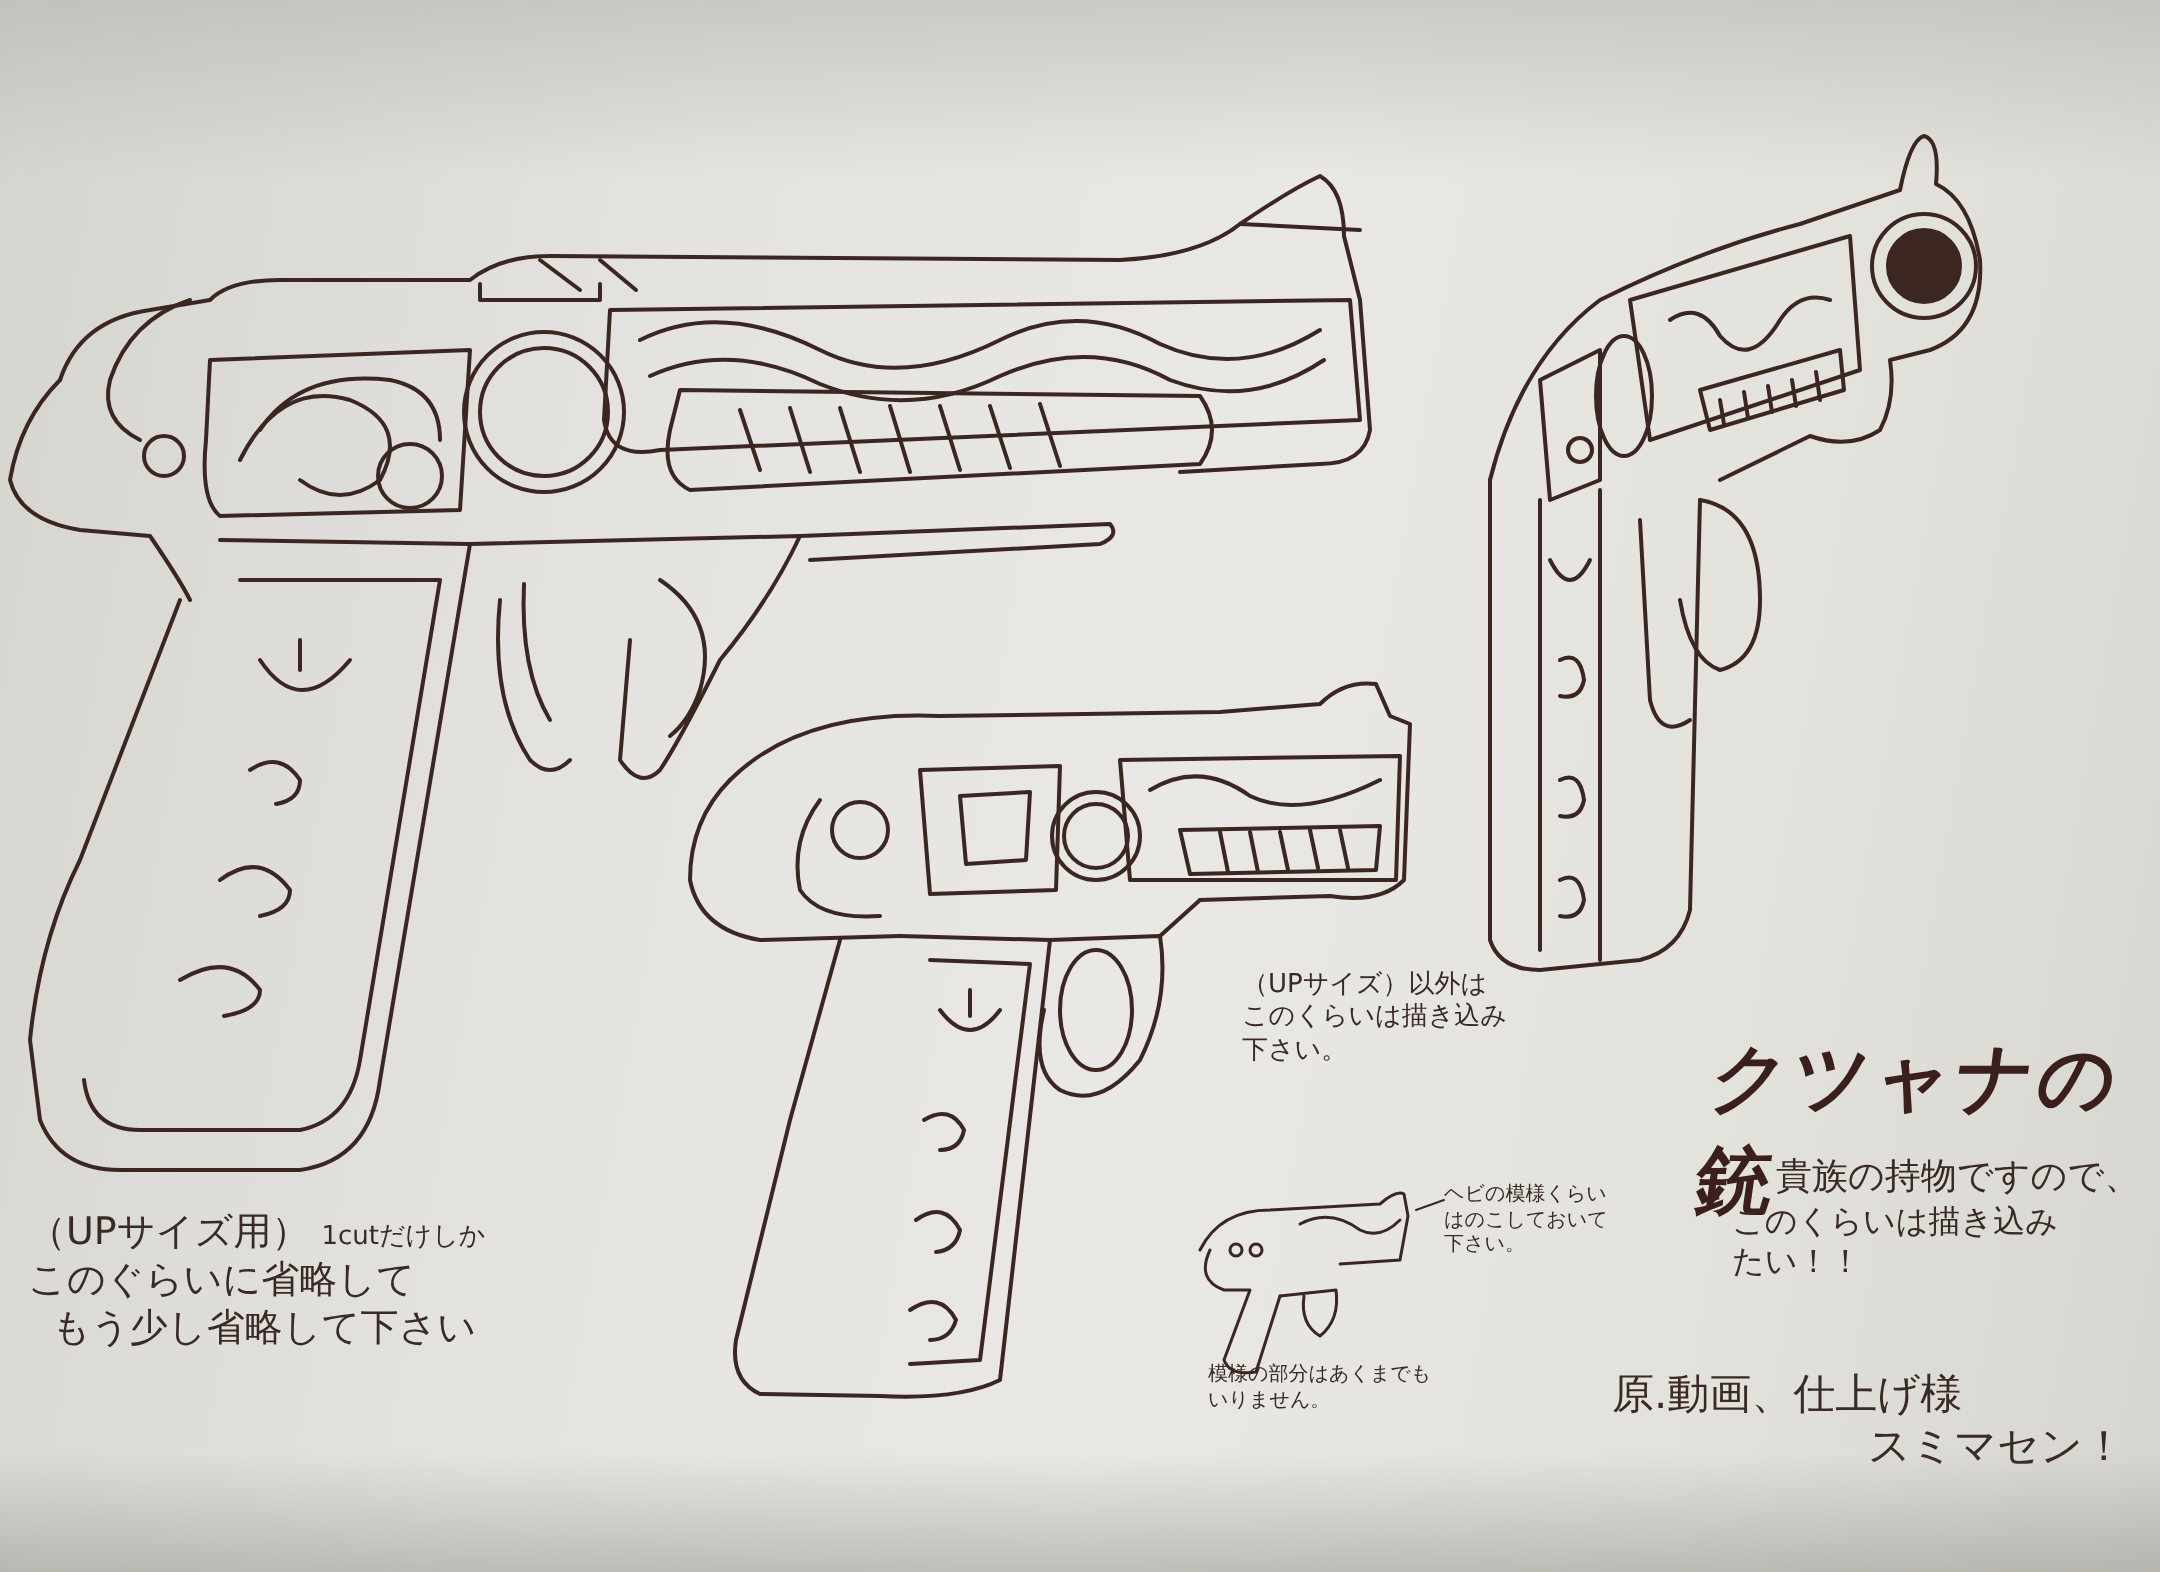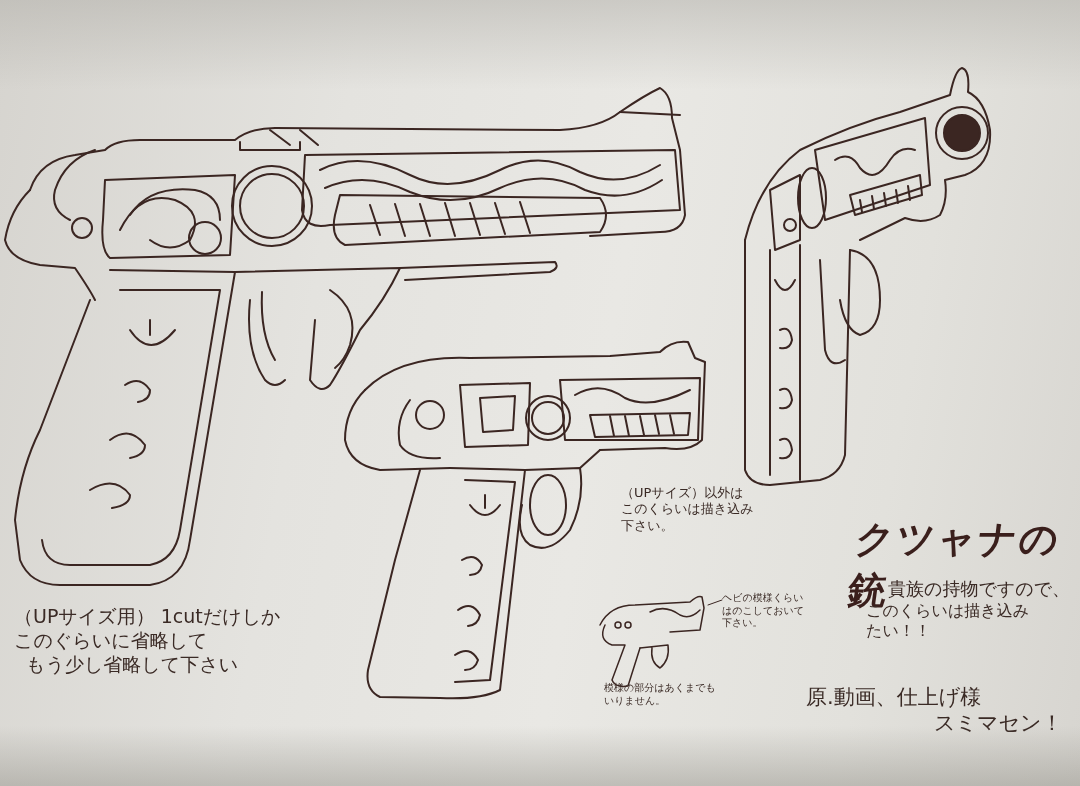--- a/index.html
+++ b/index.html
@@ -5,21 +5,21 @@
   html,body{margin:0;padding:0;}
   body{width:1080px;height:786px;overflow:hidden;background:#cfcdc8;font-family:"DejaVu Sans",sans-serif;}
   .sheet{position:relative;width:1080px;height:786px;background:linear-gradient(100deg,#d6d4cf 0%,#e4e3df 30%,#e9e8e4 55%,#e2e1dc 80%,#d7d5d0 100%);overflow:hidden;}
   .shade-top{position:absolute;left:0;top:0;width:1080px;height:90px;background:linear-gradient(180deg,rgba(180,178,172,0.55),rgba(180,178,172,0));}
   .shade-bottom{position:absolute;left:0;bottom:0;width:1080px;height:60px;background:linear-gradient(0deg,rgba(150,148,140,0.5),rgba(150,148,140,0));}
   svg.art{position:absolute;left:0;top:0;}
   .note{position:absolute;color:#3a2a25;font-family:"DejaVu Sans",sans-serif;white-space:nowrap;line-height:1.25;}
   .note .line{display:block;}
   .title{position:absolute;left:852px;top:514px;font-size:38px;font-weight:bold;color:#3a1f1c;letter-spacing:2px;transform:skewX(-8deg);}
   .n-left{left:14px;top:605px;font-size:19px;}
-  .n-left .small{font-size:19px;}
+  .n-left .small{font-size:13px;}
   .n-mid{left:621px;top:485px;font-size:13px;}
   .n-snake{left:722px;top:592px;font-size:10px;}
   .n-size{left:604px;top:682px;font-size:10px;}
   .n-right{left:866px;top:578px;font-size:18px;}
   .n-staff{left:806px;top:684px;font-size:21px;}
 </style>
 </head>
 <body>
 
 <div class="sheet">

